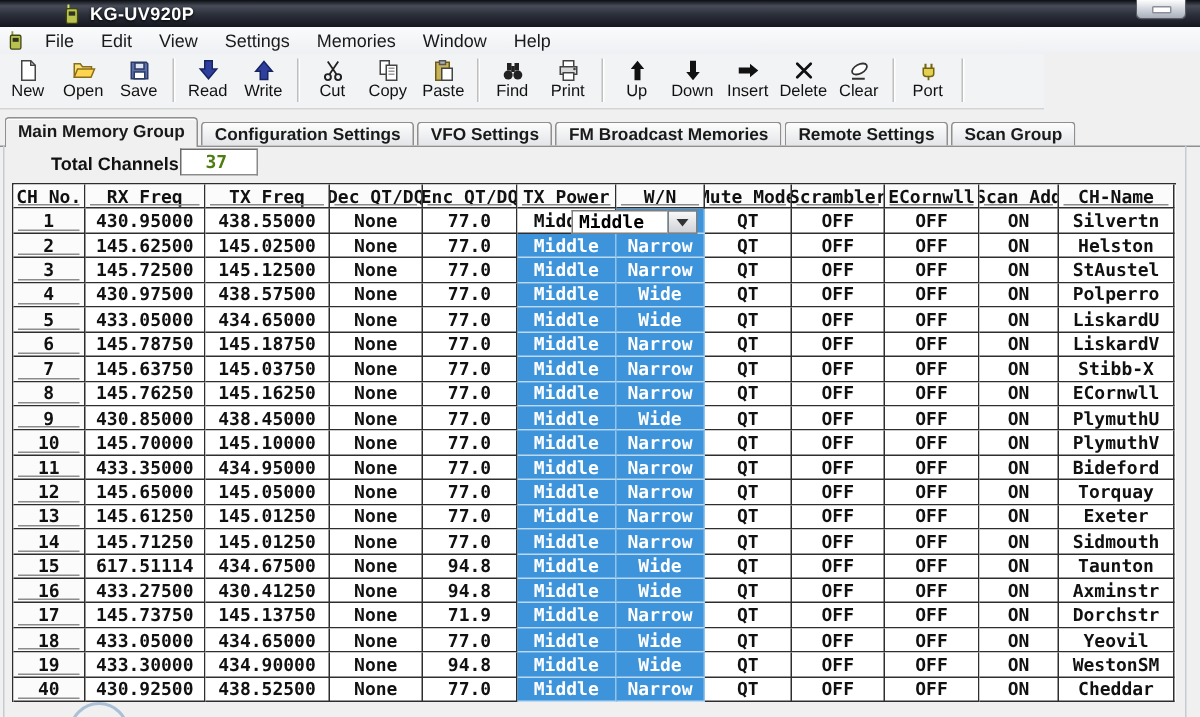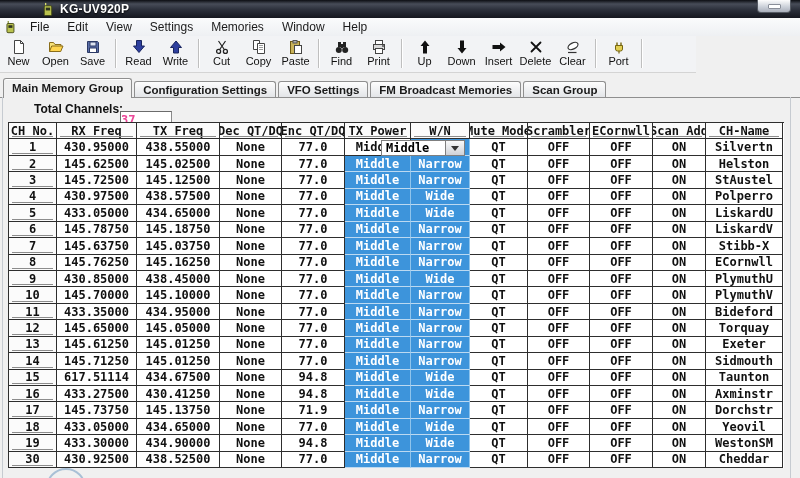--- a/index.html
+++ b/index.html
@@ -57,23 +57,23 @@
     box-sizing:border-box;
   }
   .tab.active{
     height:20px;line-height:19px;margin-bottom:-1px;background:#f0f0f0;z-index:3;position:relative;
     box-shadow:inset 0 1px 0 #fff;
   }
   
   .edge-line{position:absolute;top:97px;width:1px;height:381px;background:#c6cbd1;}
   .total-label{position:absolute;left:34px;top:102px;font-size:12px;font-weight:bold;color:#111;}
   .total-box{
-    position:absolute;left:120px;top:111px;width:52px;height:18px;box-sizing:border-box;
+    position:absolute;left:120px;top:99px;width:52px;height:18px;box-sizing:border-box;
     background:#fff;border:1px solid #8a8a8a;border-top-color:#6b6b6b;border-left-color:#6b6b6b;
-    font:bold 12px "DejaVu Sans Mono",monospace;color:#ec4899;line-height:16px;padding-left:0;
+    font:bold 12px "DejaVu Sans Mono",monospace;color:#4d7c0f;line-height:16px;padding-left:16px;
   }
   
   .grid{
     position:absolute;left:8px;top:122px;width:776px;box-sizing:border-box;
     display:grid;background:#fff;
     border-top:1px solid #2e2e2e;border-left:1px solid #2e2e2e;
   }
   .cell{
     box-sizing:border-box;border-right:1px solid #2e2e2e;border-bottom:1px solid #2e2e2e;
     font:bold 12px "DejaVu Sans Mono",monospace;color:#111;background:#fff;
@@ -286,20 +286,21 @@
     </div>
     <div class="tb-sep"></div>
   </div>
 
 <div class="tabline"></div>
 <div class="tabbar" id="tabbar">
     <div class="tab active">Main Memory Group</div>
     <div class="tab">Configuration Settings</div>
     <div class="tab">VFO Settings</div>
     <div class="tab">FM Broadcast Memories</div>
+    <div class="tab">Remote Settings</div>
     <div class="tab">Scan Group</div>
   </div>
 
 <div class="edge-line" style="left:2px"></div>
 <div class="edge-line" style="left:790px"></div>
 
 <span class="total-label">Total Channels:</span>
 <div class="total-box">37</div>
 
 <div class="grid" id="grid" style="grid-template-columns: 48px 80px 83px 62px 63px 66px 59px 58px 62px 63px 53px 77px; grid-auto-rows: 16.45px;">
@@ -542,21 +543,21 @@
     <div class="cell">434.90000</div>
     <div class="cell">None</div>
     <div class="cell">94.8</div>
     <div class="cell sel">Middle</div>
     <div class="cell sel">Wide</div>
     <div class="cell">QT</div>
     <div class="cell">OFF</div>
     <div class="cell">OFF</div>
     <div class="cell">ON</div>
     <div class="cell">WestonSM</div>
-    <div class="cell fixed">30</div>
+    <div class="cell fixed">40</div>
     <div class="cell">430.92500</div>
     <div class="cell">438.52500</div>
     <div class="cell">None</div>
     <div class="cell">77.0</div>
     <div class="cell sel">Middle</div>
     <div class="cell sel">Narrow</div>
     <div class="cell">QT</div>
     <div class="cell">OFF</div>
     <div class="cell">OFF</div>
     <div class="cell">ON</div>

